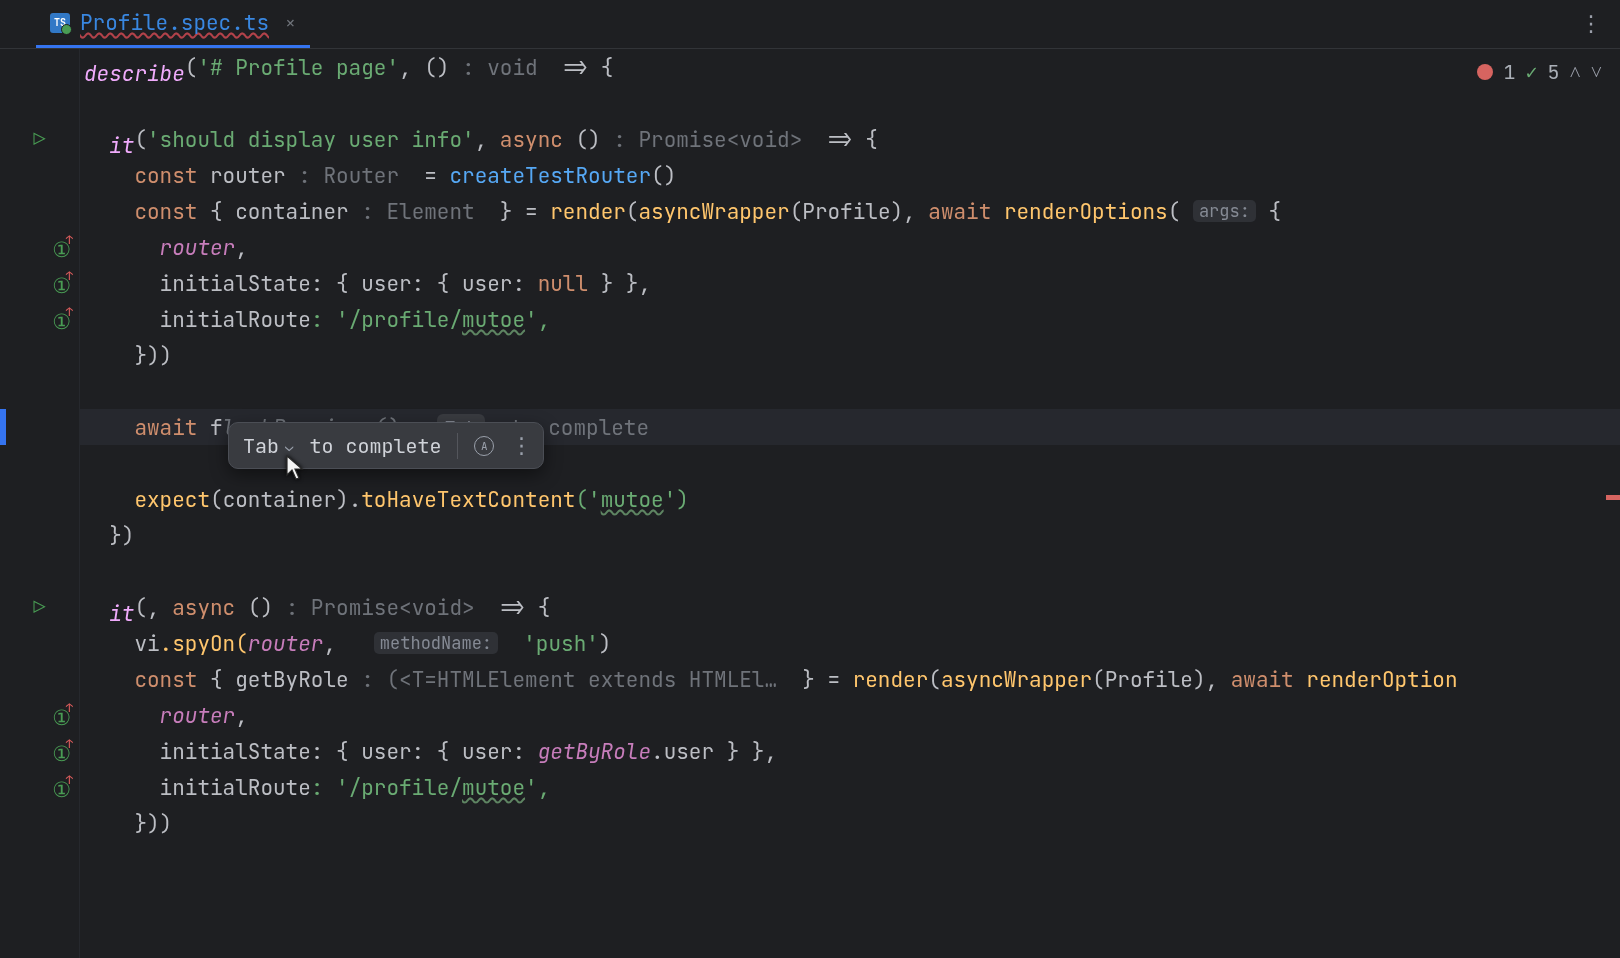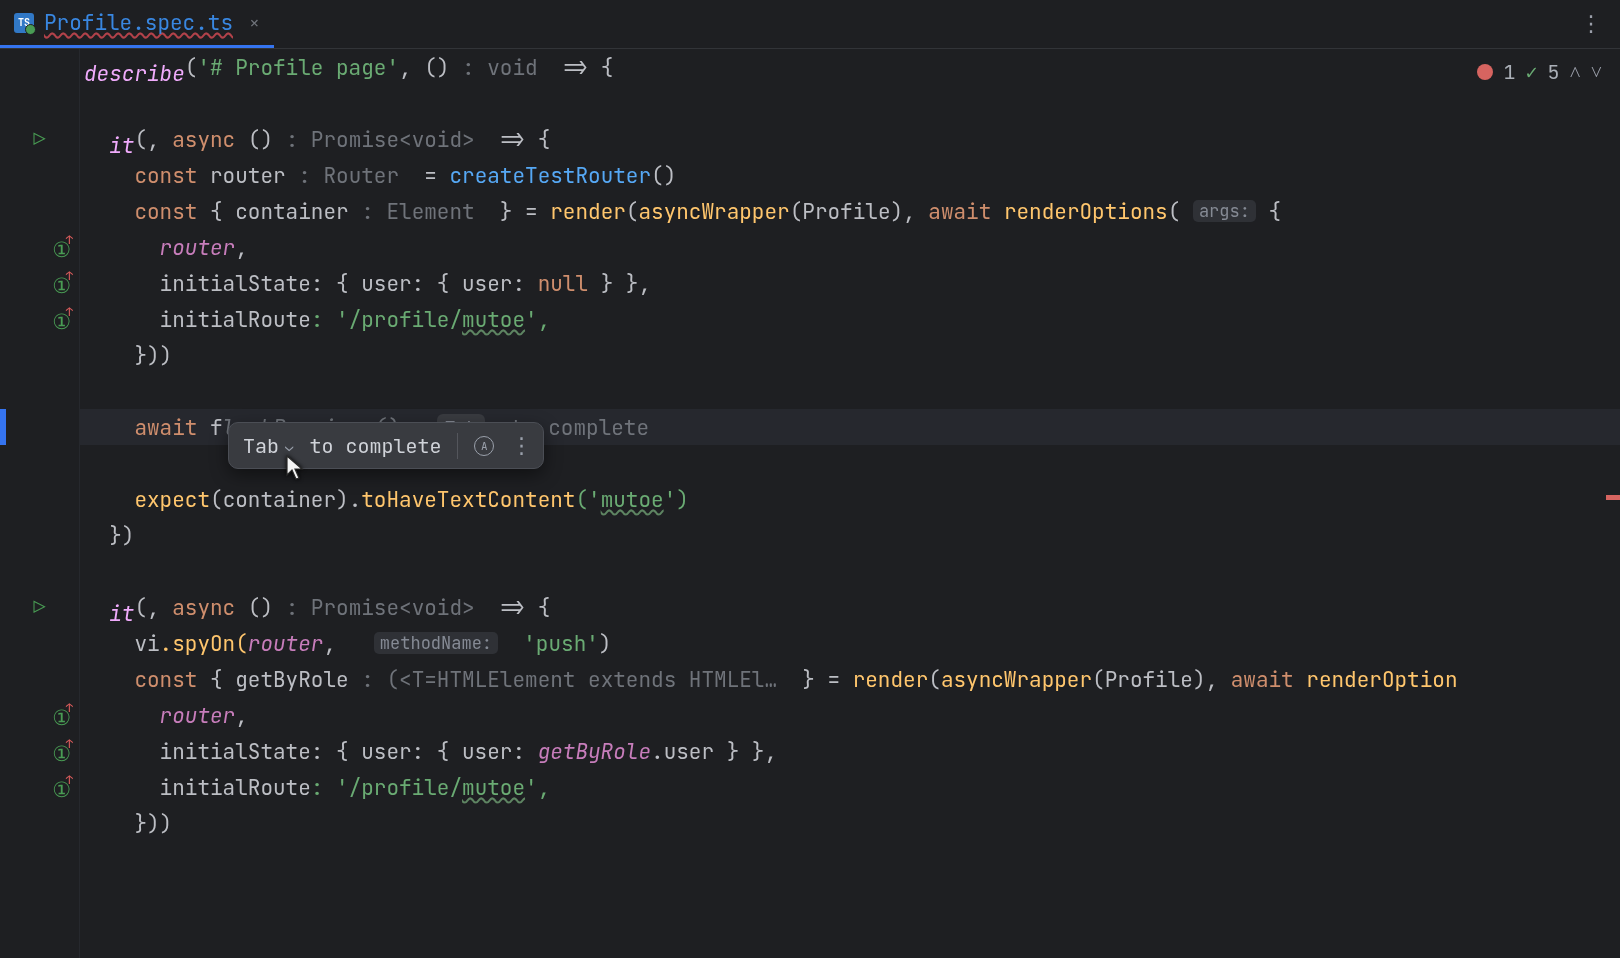--- a/index.html
+++ b/index.html
@@ -2,21 +2,21 @@
 <html><head>
 <meta charset="utf-8">
 <style>
   * { margin:0; padding:0; box-sizing:border-box; }
   html,body { width:1620px; height:958px; background:#1e1f22; color:#bcbec4;
     font-family:"JetBrains Mono","Menlo","Consolas",monospace; font-size:21px;
     overflow:hidden; }
 
   
   .tabbar { height:49px; display:flex; align-items:stretch; background:#1e1f22;
-    border-bottom:1px solid #323438; position:relative; }
+    border-bottom:1px solid #323438; position:relative;padding-left:36px; }
   .tab { display:flex; align-items:center; gap:10px; padding:0 14px;
     background:#1e1f22; border-bottom:3px solid #3574f0; cursor:pointer; }
   .tab-icon { width:20px; height:20px; background:#3178c6; border-radius:3px;
     color:#fff; font-size:10px; font-weight:bold; display:flex;
     align-items:center; justify-content:center; position:relative; }
   .tab-icon::after { content:""; position:absolute; right:-2px; bottom:-2px;
     width:9px; height:9px; background:#499c54; border-radius:50%;
     border:1.5px solid #1e1f22; }
   .tab-name { color:#3987e1; text-decoration:underline wavy #b3424a;
     text-decoration-skip-ink:none; }
@@ -183,21 +183,21 @@
       </div>
     <div class="gline"></div>
   </div>
 
   <div class="code">
 
     <div class="line"><span class="kws">describe</span><span class="def">(</span><span class="str">'# Profile page'</span><span class="def">, </span><span class="def">()</span><span class="dim"> </span><span class="dim">: void</span><span class="def">  =&gt; {</span></div>
 
     <div class="line"></div>
 
-    <div class="line"><span>  </span><span class="kws">it</span><span class="def">(</span><span class="def">, </span><span class="kw">async</span><span class="def"> </span><span class="def">()</span><span class="dim"> </span><span class="dim">: Promise&lt;void&gt;</span><span class="def">  =&gt; {</span></div>
+    <div class="line"><span>  </span><span class="kws">it</span><span class="def">(</span><span class="str">'should display user info'</span><span class="def">, </span><span class="kw">async</span><span class="def"> </span><span class="def">()</span><span class="dim"> </span><span class="dim">: Promise&lt;void&gt;</span><span class="def">  =&gt; {</span></div>
 
     <div class="line"><span>    </span><span class="kw">const</span><span> </span><span class="def">router</span><span class="dim"> </span><span class="dim">: Router</span><span class="def">  = </span><span class="func">createTestRouter</span><span class="def">()</span></div>
 
     <div class="line"><span>    </span><span class="kw">const</span><span> </span><span class="def">{ </span><span class="def">container</span><span class="dim"> </span><span class="dim">: Element</span><span class="def">  } = </span><span class="call">render</span><span class="def">(</span><span class="call">asyncWrapper</span><span class="def">(</span><span class="def">Profile</span><span class="def">), </span><span class="kw">await</span><span> </span><span class="call">renderOptions</span><span class="def">( </span><span class="inlay">args:</span><span class="def"> </span><span class="def">{</span></div>
 
     <div class="line"><span>      </span><span class="it2">router</span><span class="def">,</span></div>
 
     <div class="line"><span>      </span><span class="def">initialState</span><span class="def">: { user: { user: </span><span class="kw">null</span><span class="def"> } },</span></div>
 
     <div class="line"><span>      </span><span class="def">initialRoute</span><span class="str">: '</span><span class="str">/profile/</span><span class="str ulg">mutoe</span><span class="str">',</span></div>

